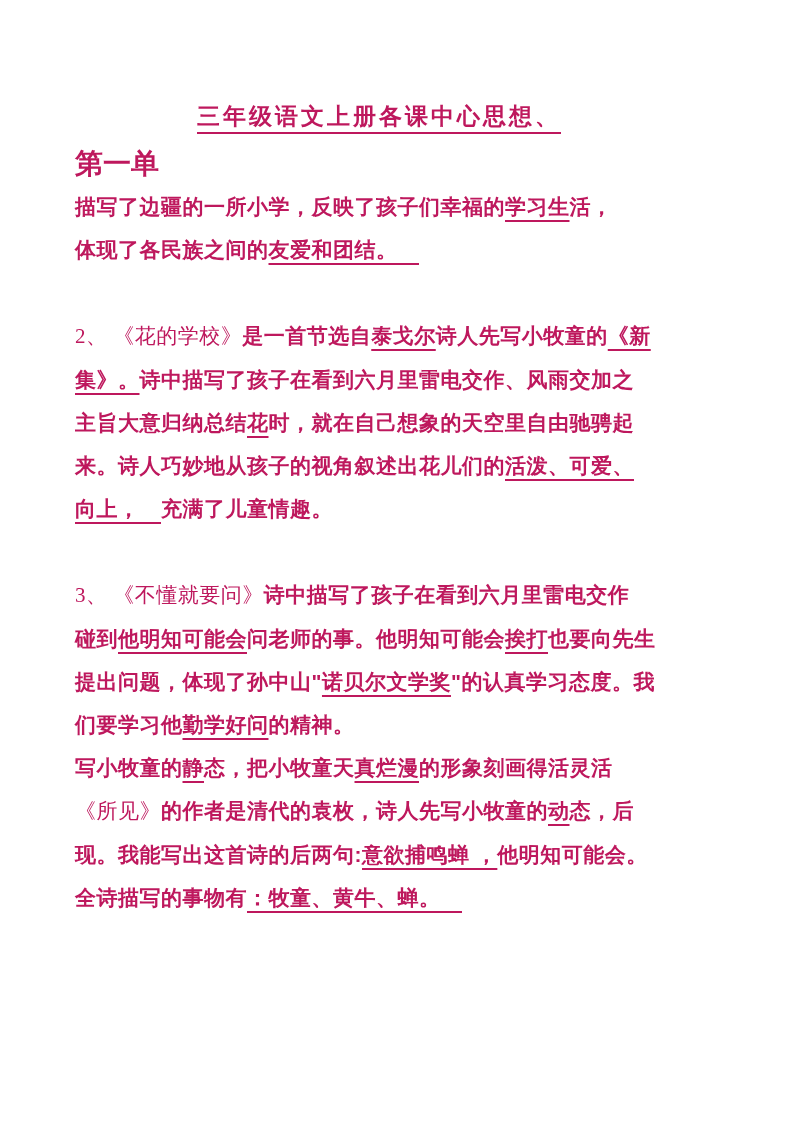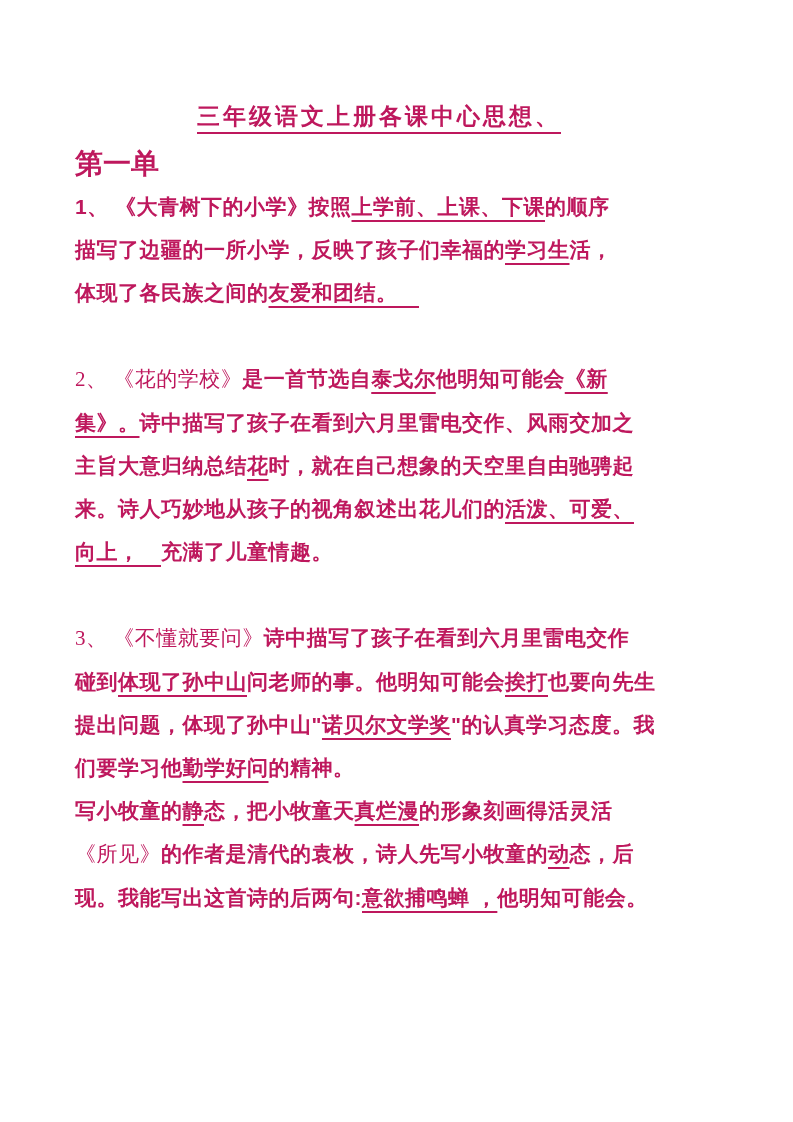--- a/index.html
+++ b/index.html
@@ -47,38 +47,38 @@
 </head>
 <body>
 
 <div class="page">
   <div>
     <div class="title-row"><span class="tl">三年级语文上册各课中心思想、</span></div>
   </div>
   <div class="heading">第一单</div>
   <div id="paragraphs">
       <div>
-        <div class="line j"><span class="">1、 《大青树下的小学》按照</span><span class="u ">上学前、上课、下课</span><span class="">的顺序</span></div>
         <div class="line j"><span class="">描写了边疆的一所小学，反映了孩子们幸福的</span><span class="u ">学习生</span><span class="">活，</span></div>
         <div class="line"><span class="">体现了各民族之间的</span><span class="u ">友爱和团结。　</span></div>
       </div>
       <div class="blank"></div>
       <div>
-        <div class="line j"><span class="serif">2、 </span><span class="serif">《花的学校》</span><span class="">是一首节选自</span><span class="u ">泰戈尔</span><span class="">他明知可能会</span><span class="u ">《新</span></div>
+        <div class="line j"><span class="serif">2、 </span><span class="serif">《花的学校》</span><span class="">是一首节选自</span><span class="u ">泰戈尔</span><span class="">诗人先写小牧童的</span><span class="u ">《新</span></div>
         <div class="line j"><span class="u ">集》。</span><span class="">诗中描写了孩子在看到六月里雷电交作、风雨交加之</span></div>
         <div class="line j"><span class="">主旨大意归纳总结</span><span class="u ">花</span><span class="">时，就在自己想象的天空里自由驰骋起</span></div>
         <div class="line j"><span class="">来。诗人巧妙地从孩子的视角叙述出花儿们的</span><span class="u ">活泼、可爱、</span></div>
         <div class="line"><span class="u ">向上，　</span><span class="">充满了儿童情趣。</span></div>
       </div>
       <div class="blank"></div>
       <div>
         <div class="line j"><span class="serif">3、 </span><span class="serif">《不懂就要问》</span><span class="">诗中描写了孩子在看到六月里雷电交作</span></div>
-        <div class="line j"><span class="">碰到</span><span class="u ">体现了孙中山</span><span class="">问老师的事。他明知可能会</span><span class="u ">挨打</span><span class="">也要向先生</span></div>
+        <div class="line j"><span class="">碰到</span><span class="u ">他明知可能会</span><span class="">问老师的事。他明知可能会</span><span class="u ">挨打</span><span class="">也要向先生</span></div>
         <div class="line j"><span class="">提出问题，体现了孙中山"</span><span class="u ">诺贝尔文学奖</span><span class="">"的认真学习态度。我</span></div>
         <div class="line"><span class="">们要学习他</span><span class="u ">勤学好问</span><span class="">的精神。</span></div>
       </div>
       <div>
         <div class="line j"><span class="">写小牧童的</span><span class="u ">静</span><span class="">态，把小牧童天</span><span class="u ">真烂漫</span><span class="">的形象刻画得活灵活</span></div>
         <div class="line j"><span class="serif">《所见》</span><span class="">的作者是清代的袁枚，诗人先写小牧童的</span><span class="u ">动</span><span class="">态，后</span></div>
         <div class="line j"><span class="">现。我能写出这首诗的后两句:</span><span class="u ">意欲捕鸣蝉 ，</span><span class="">他明知可能会。</span></div>
+        <div class="line"><span class="">全诗描写的事物有</span><span class="u ">：牧童、黄牛、蝉。　</span></div>
       </div>
     </div>
 </div>
 
 </body></html>

